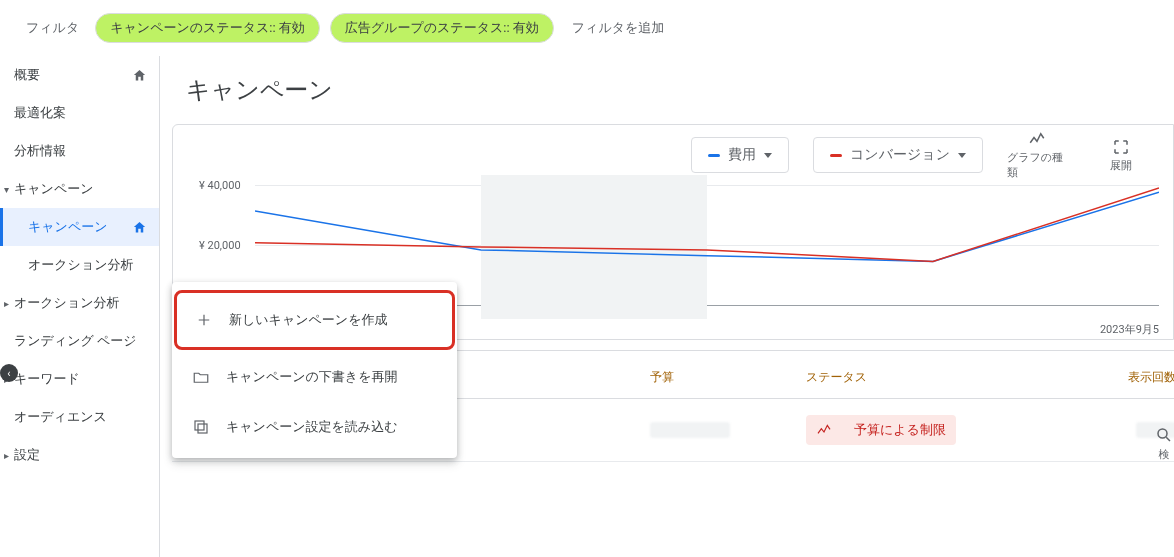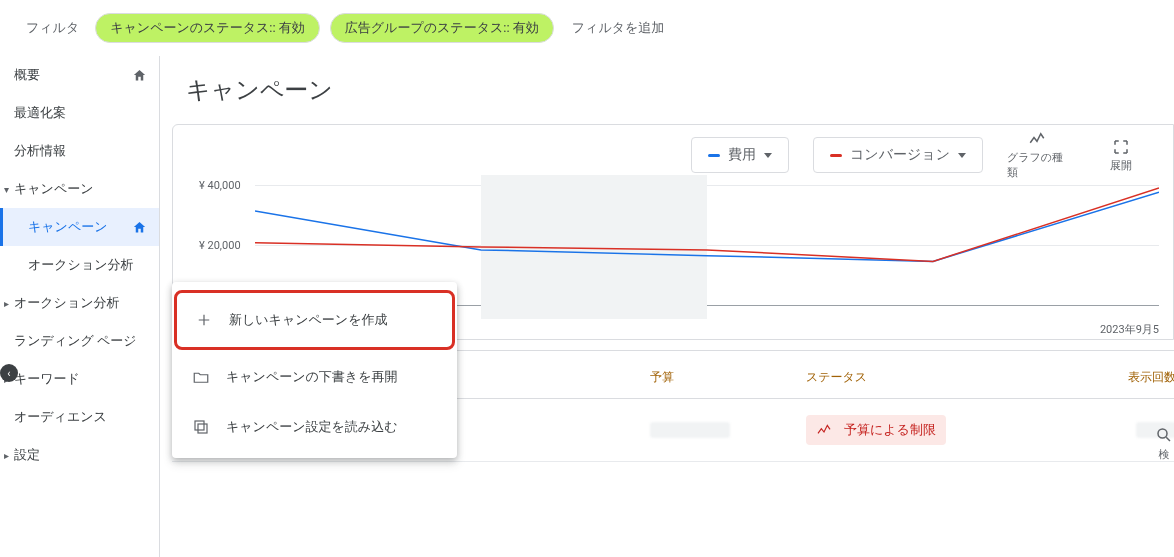--- a/index.html
+++ b/index.html
@@ -252,21 +252,21 @@
   .blurred {
     background: #f1f3f4;
     height: 16px;
     border-radius: 3px;
     filter: blur(1px);
     width: 80px;
   }
   .status-pill {
     display: inline-flex;
     align-items: center;
-    gap: 12px;
+    gap: 22px;
     background: #fce8e6;
     color: #c5221f;
     padding: 6px 10px;
     border-radius: 4px;
     font-size: 13px;
   }
   .status-pill svg { width: 16px; height: 16px; stroke: #c5221f; fill: none; stroke-width: 1.8; }
   
   .search-stub {
     position: absolute;

